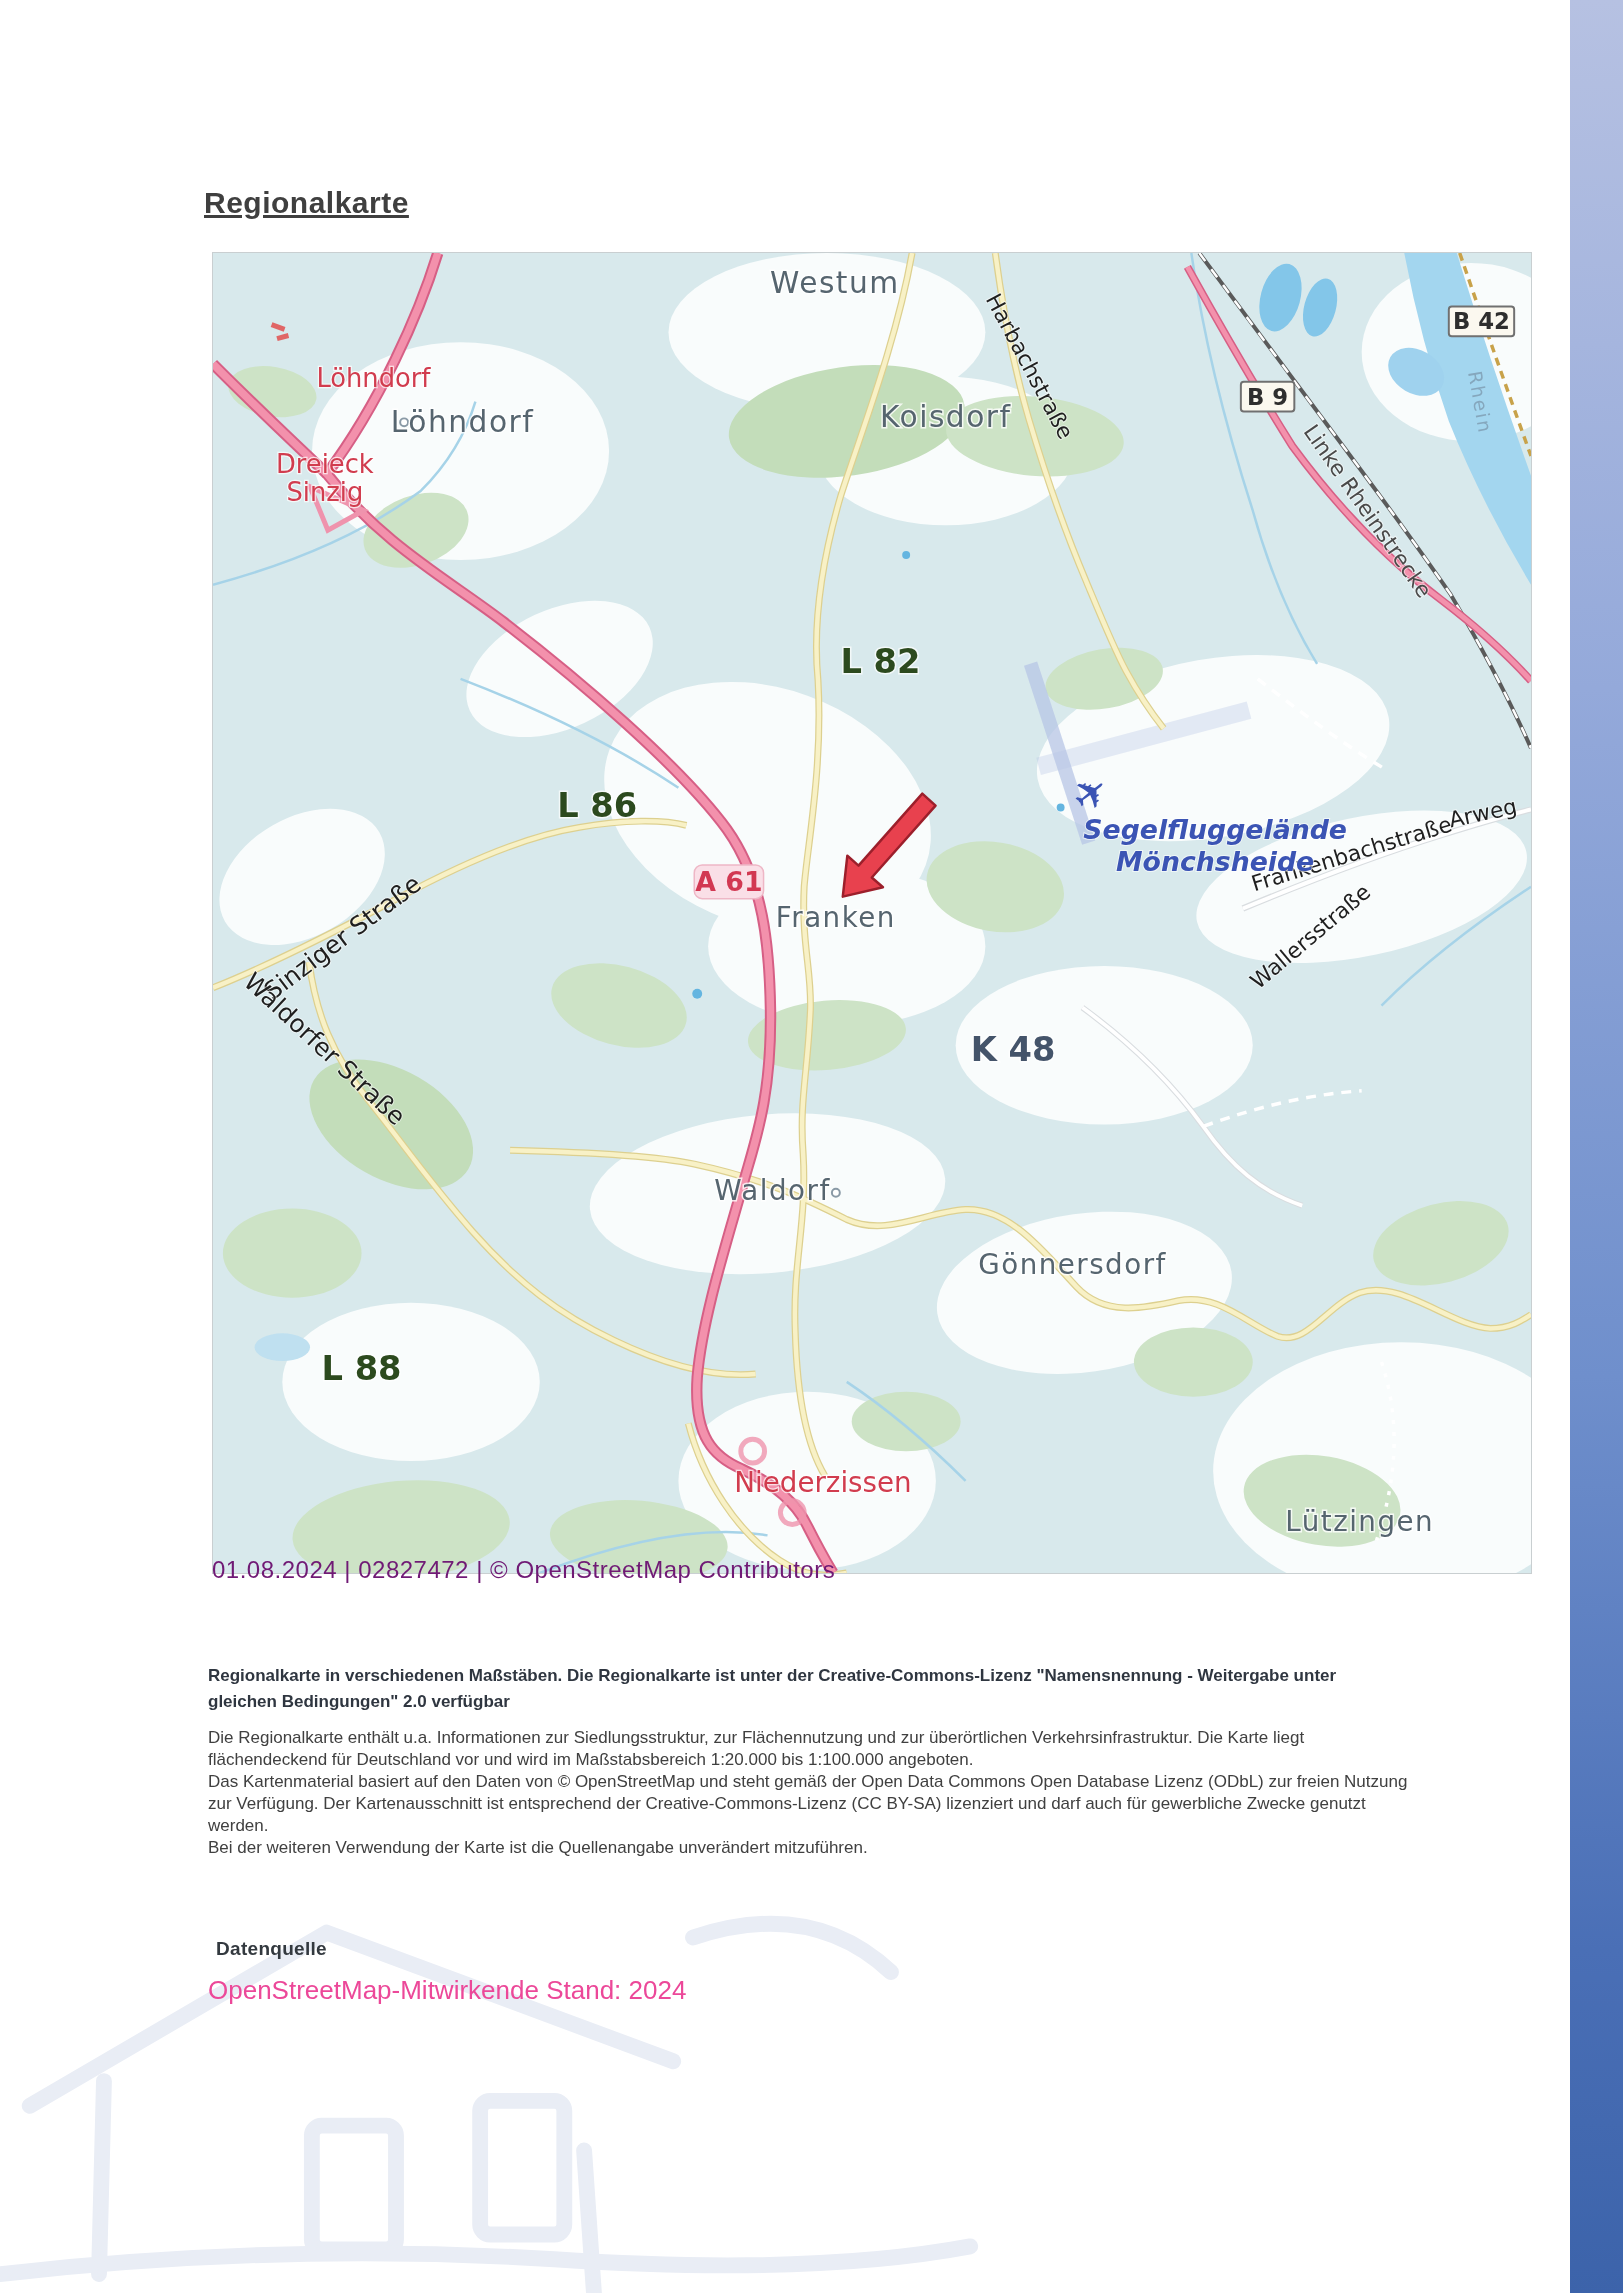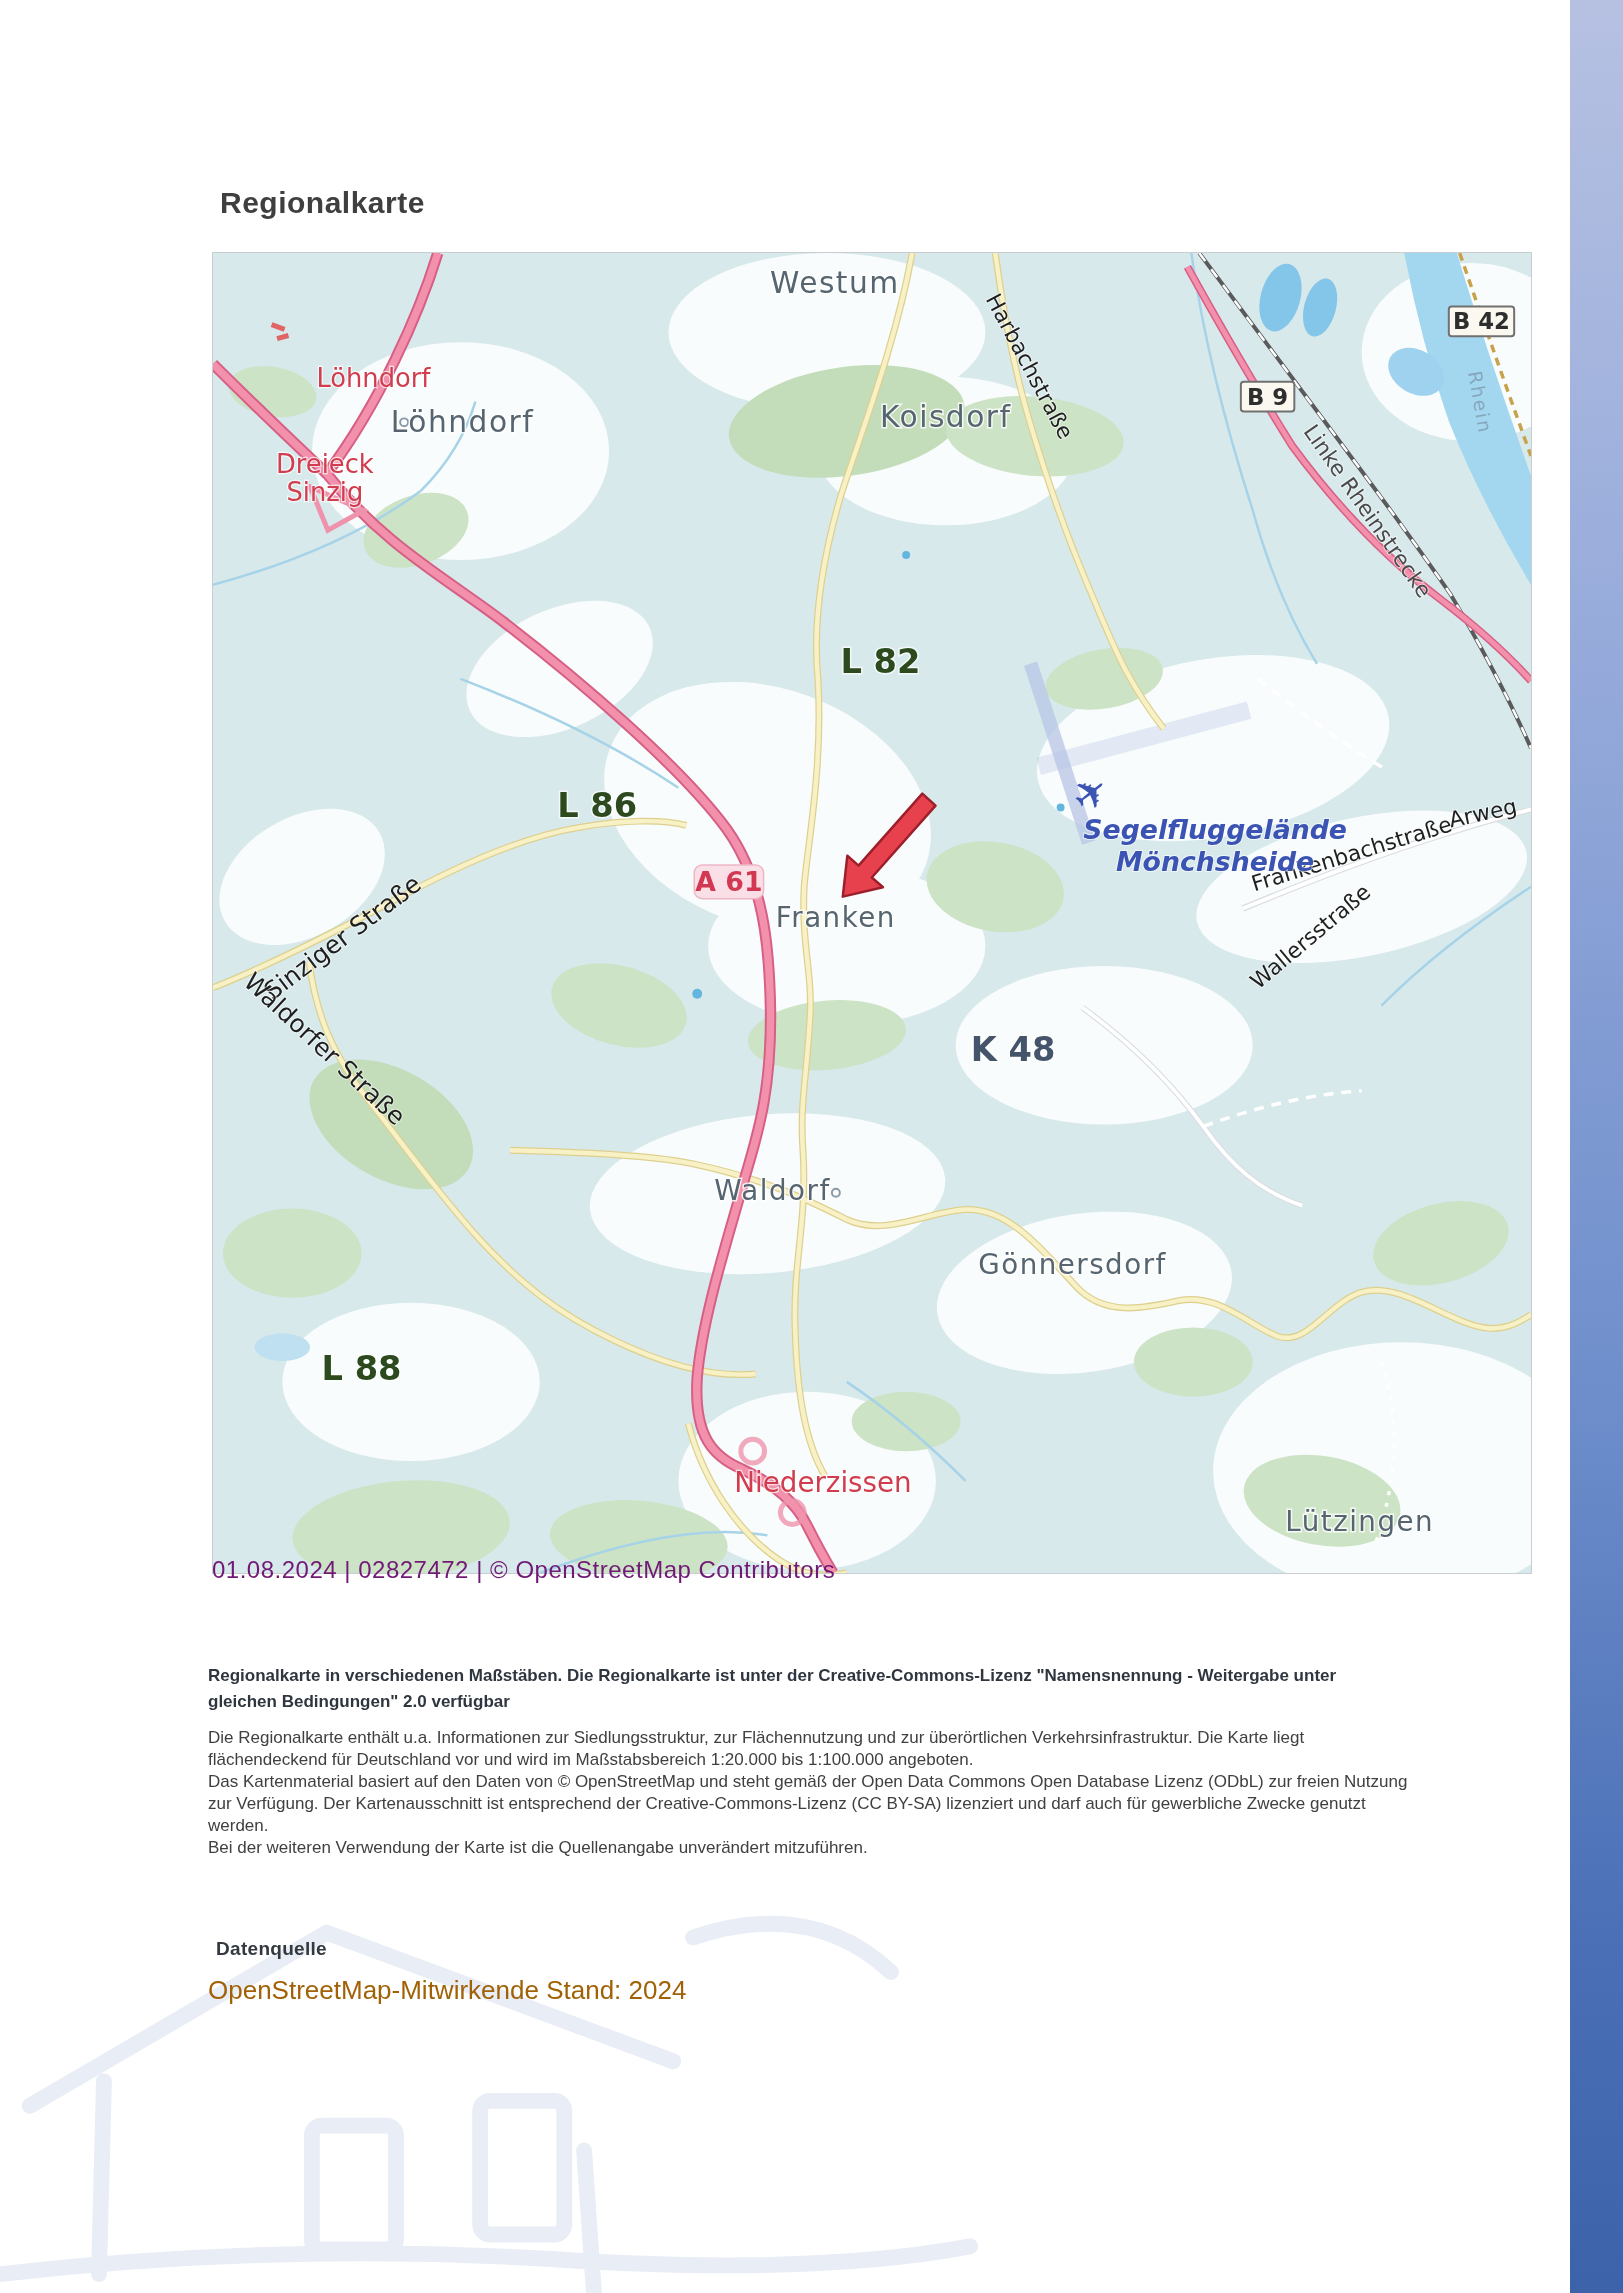--- a/index.html
+++ b/index.html
@@ -4,22 +4,22 @@
 <style>
   html,body{margin:0;padding:0;background:#9a9a9a;}
   .page{
     position:relative;width:1624px;height:2294px;background:#ffffff;
     overflow:hidden;font-family:"Liberation Sans",sans-serif;
   }
   
   .watermark{position:absolute;left:0;top:1878px;z-index:0;}
   
   .title{
-    position:absolute;left:220px;top:186px;z-index:2;margin:0;
-    font:bold 30px "Liberation Sans",sans-serif;color:#3f3f3f;letter-spacing:0.5px;
+    position:absolute;left:204px;top:186px;z-index:2;margin:0;
+    font:bold 30px "Liberation Sans",sans-serif;color:#3f3f3f;letter-spacing:0.5px;text-decoration:underline;
   }
   
   .map-frame{
     position:absolute;left:212px;top:252px;width:1318px;height:1320px;z-index:1;
     border:1px solid #c9cfd1;box-sizing:content-box;background:#d8e9ec;
   }
   .map{display:block;}
   .map text{font-family:"DejaVu Sans",sans-serif;text-anchor:middle;}
   .t-town{font-size:30px;fill:#56656f;letter-spacing:1.5px;paint-order:stroke;stroke:rgba(255,255,255,.8);stroke-width:3px;}
   .t-town-sm{font-size:28px;}
@@ -50,21 +50,21 @@
     position:absolute;left:208px;top:1727px;width:1327px;z-index:2;
     font:17px "Liberation Sans",sans-serif;color:#404040;line-height:22px;
     white-space:pre-line;
   }
   .datasource-heading{
     position:absolute;left:208px;top:1930px;z-index:2;margin:8px;
     font:bold 19px "Liberation Sans",sans-serif;color:#33393f;letter-spacing:0.3px;
   }
   .datasource-value{
     position:absolute;left:208px;top:1975px;z-index:2;
-    font:26px "Liberation Sans",sans-serif;color:#a16207;
+    font:26px "Liberation Sans",sans-serif;color:#ec4899;
   }
   
   .side-bar{
     position:absolute;right:0;top:0;width:54px;height:2294px;z-index:3;
     background:linear-gradient(180deg,#b6c1e2 0%,#94a9da 30%,#6f8fcc 60%,#4a6fb6 85%,#3c63aa 100%);
   }
 </style>
 </head>
 <body>
 

